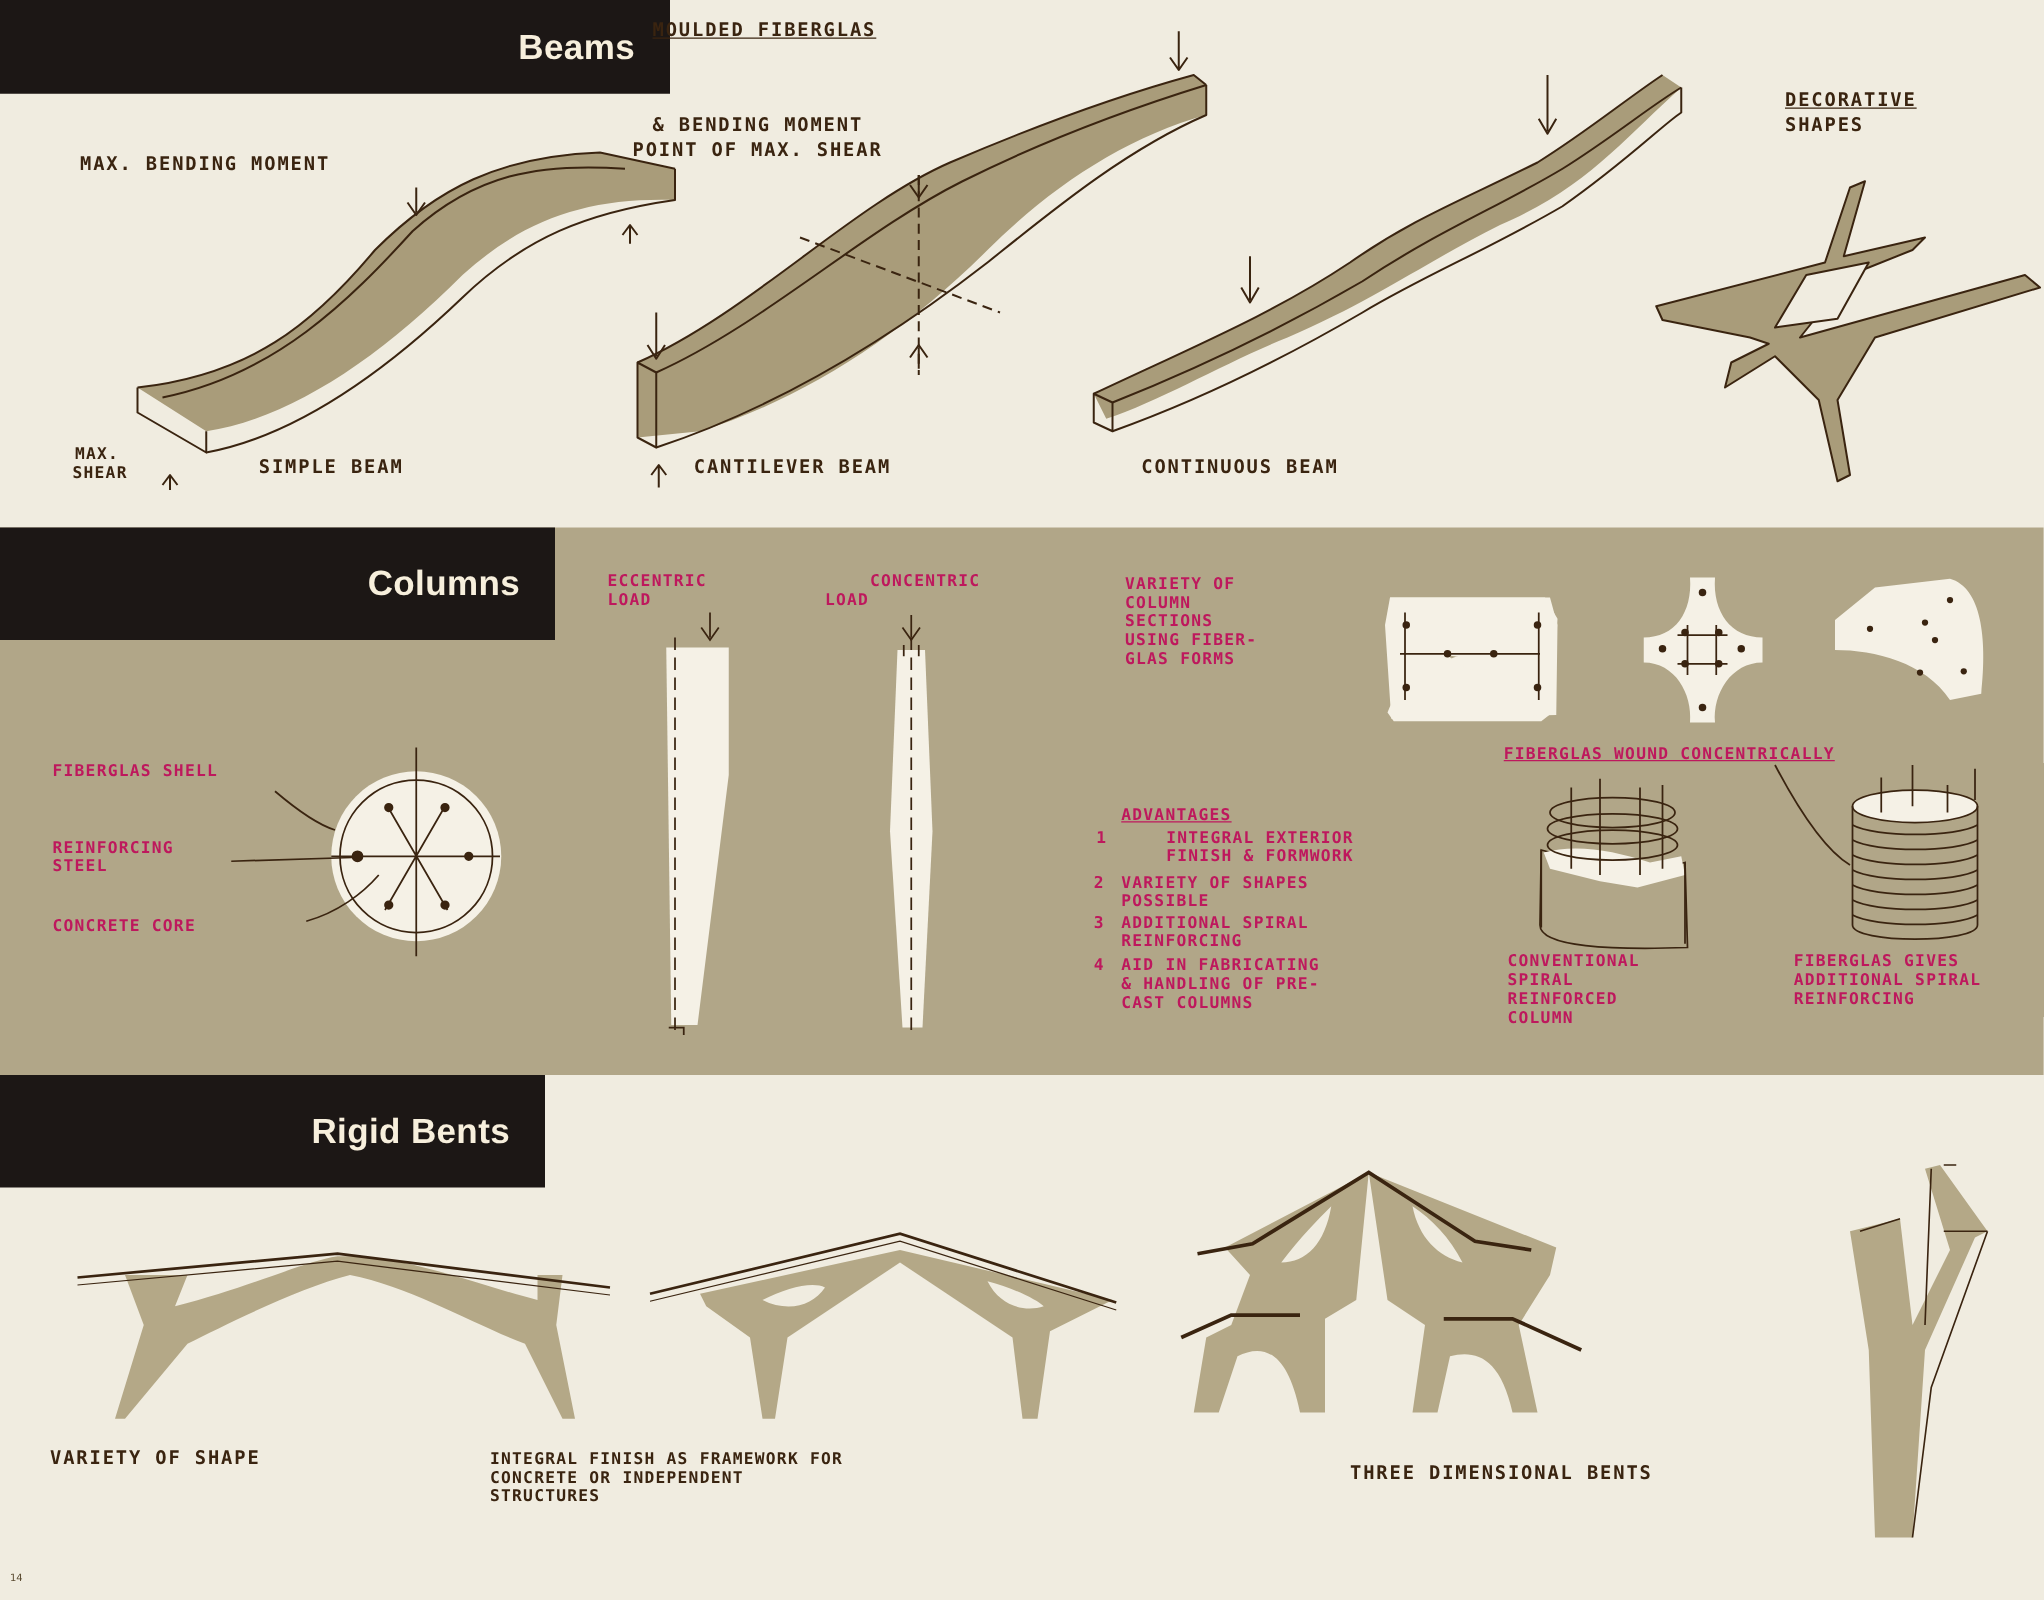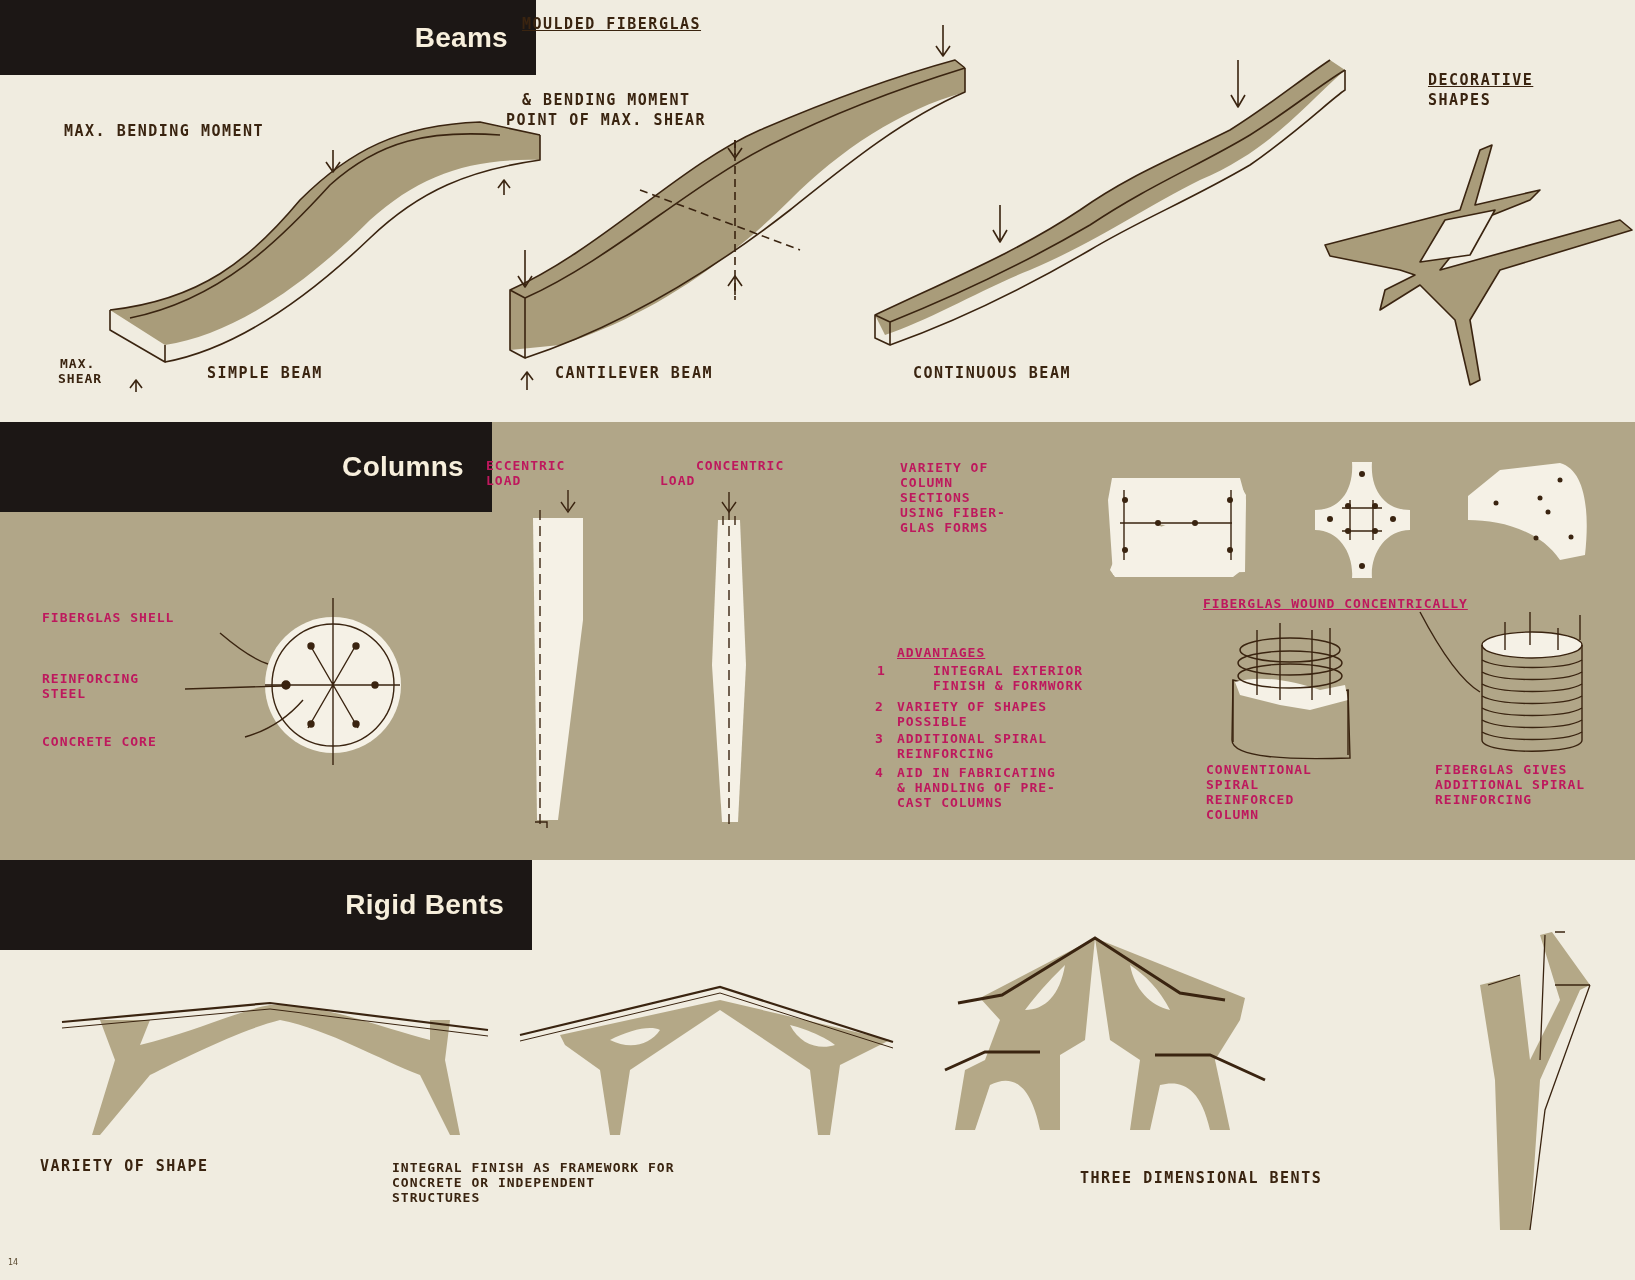--- a/index.html
+++ b/index.html
@@ -31,24 +31,24 @@
 </head>
 <body>
 
 <div class="band band-light" style="top:0;height:422px;"></div>
 <div class="band band-tan" style="top:422px;height:438px;"></div>
 <div class="band band-light" style="top:860px;height:420px;"></div>
 
 <div class="header-bar" style="top:0;width:536px;height:75px;">
   <span>Beams</span>
 </div>
-<div class="header-bar" style="top:422px;width:492px;height:90px;">
+<div class="header-bar" style="top:422px;width:444px;height:90px;">
   <span>Columns</span>
 </div>
-<div class="header-bar" style="top:860px;width:532px;height:90px;">
+<div class="header-bar" style="top:860px;width:436px;height:90px;">
   <span>Rigid Bents</span>
 </div>
 
 <svg class="art" width="1635" height="1280" viewBox="0 0 1635 1280" xmlns="http://www.w3.org/2000/svg">
   <g stroke="#3a2410" stroke-width="1.6" fill="none" stroke-linejoin="round">
 
     <g>
       <path d="M110,310 C200,300 250,260 300,200 C350,150 400,125 480,122 L540,135 L540,160 C470,158 420,175 370,220 C300,290 230,335 165,345 Z" fill="#a99c7a" stroke="none"></path>
       <path d="M110,310 C200,300 250,260 300,200 C350,150 400,125 480,122 L540,135"></path>
       <path d="M110,310 L110,330 L165,362 L165,345"></path>

